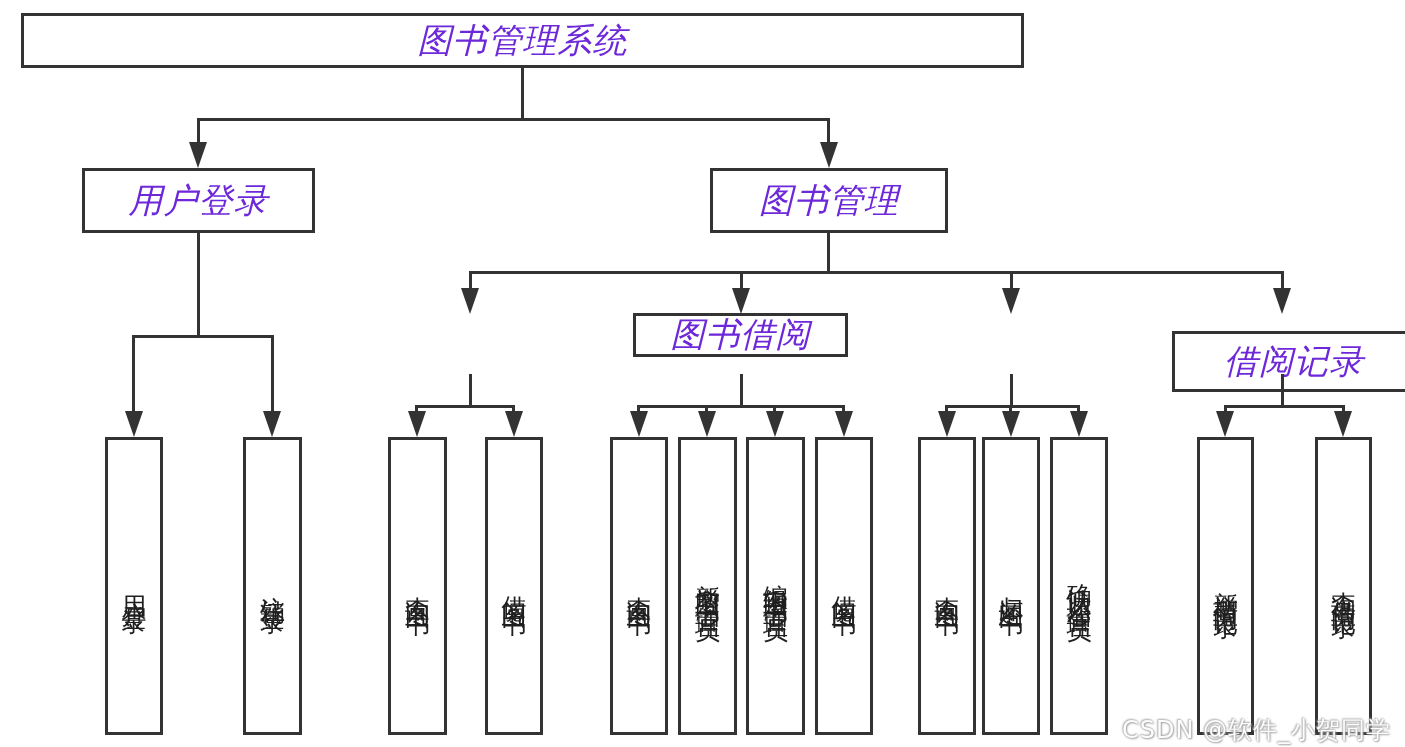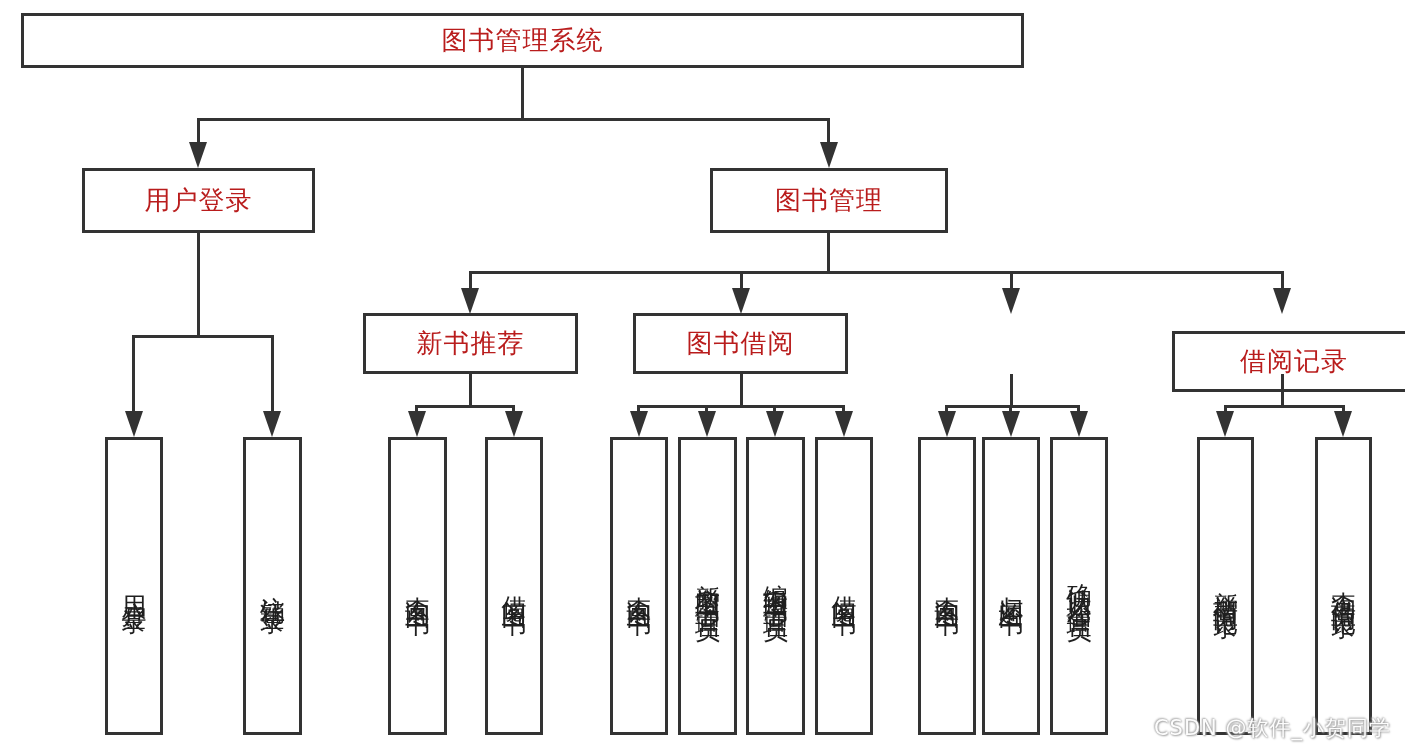--- a/index.html
+++ b/index.html
@@ -6,35 +6,35 @@
   #stage {
     position:relative; width:1405px; height:747px; background:#ffffff;
     font-family:"DejaVu Sans","Liberation Sans",sans-serif;
     color:#1f1f1f; overflow:hidden;
   }
   .box {
     position:absolute; box-sizing:border-box;
     border:3px solid #333333; background:#ffffff;
     display:flex; align-items:center; justify-content:center;
   }
-  .hlabel { font-size:26px; letter-spacing:1px; color:#b91c1c; white-space:nowrap; }
+  .hlabel { font-size:34px; letter-spacing:1px; color:#6d28d9; white-space:nowrap;font-style:italic; }
   .vtext  {
     writing-mode:vertical-rl; text-orientation:mixed;
     font-size:25px; letter-spacing:5px; color:#1f1f1f; line-height:1;
   }
   .vline { position:absolute; width:3px; background:#333333; }
   .hline { position:absolute; height:3px; background:#333333; }
   .arrow {
     position:absolute; width:0; height:0;
     border-left:9px solid transparent; border-right:9px solid transparent;
     border-top:26px solid #333333;
   }
   .watermark {
     position:absolute; right:14px; top:714px; z-index:10;
-    font-size:21px; letter-spacing:1px; white-space:nowrap;
+    font-size:24px; letter-spacing:1px; white-space:nowrap;
     color:rgba(255,255,255,0.97);
     text-shadow:0 0 2px #9a9a9a, 1px 1px 2px #a8a8a8, -1px -1px 2px #bdbdbd;
   }
 </style>
 </head>
 <body>
 
 <div id="stage">
 
   <div class="box" style="left:21px; top:13px; width:1003px; height:55px;">
@@ -66,24 +66,21 @@
   <div class="hline" style="left:469px; top:271px; width:815px;"></div>
   <div class="vline" style="left:469px; top:271px; height:17px;"></div>
   <div class="arrow" style="left:461px; top:288px;"></div>
   <div class="vline" style="left:740px; top:271px; height:17px;"></div>
   <div class="arrow" style="left:732px; top:288px;"></div>
   <div class="vline" style="left:1010px; top:271px; height:17px;"></div>
   <div class="arrow" style="left:1002px; top:288px;"></div>
   <div class="vline" style="left:1281px; top:271px; height:17px;"></div>
   <div class="arrow" style="left:1273px; top:288px;"></div>
 
-  <div class="box" style="left:363px; top:313px; width:215px; height:61px;">
-    <span class="hlabel">新书推荐</span>
-  </div>
-  <div class="box" style="left:633px; top:313px; width:215px; height:61px;">
+  <div class="box" style="left:633px; top:313px; width:215px; height:44px;">
     <span class="hlabel">图书借阅</span>
   </div>
   <div class="box" style="left:1172px; top:331px; width:244px; height:61px;">
     <span class="hlabel">借阅记录</span>
   </div>
 
   <div class="vline" style="left:469px; top:374px; height:33px;"></div>
   <div class="hline" style="left:415px; top:405px; width:100px;"></div>
   <div class="vline" style="left:415px; top:405px; height:8px;"></div>
   <div class="arrow" style="left:408px; top:411px;"></div>

